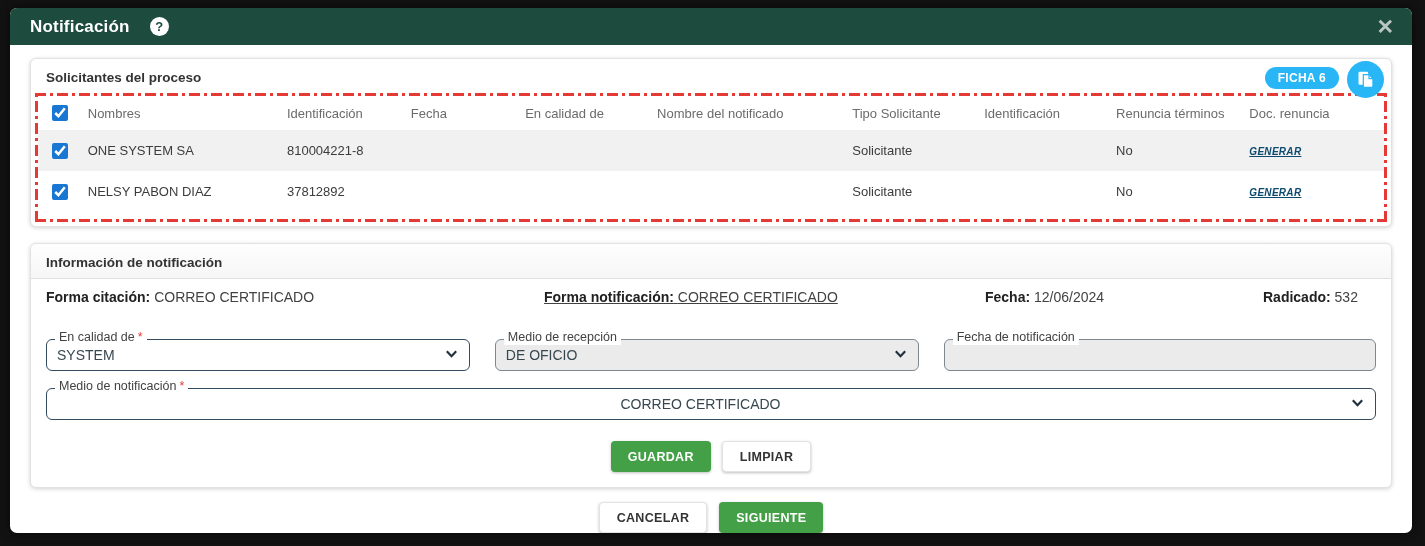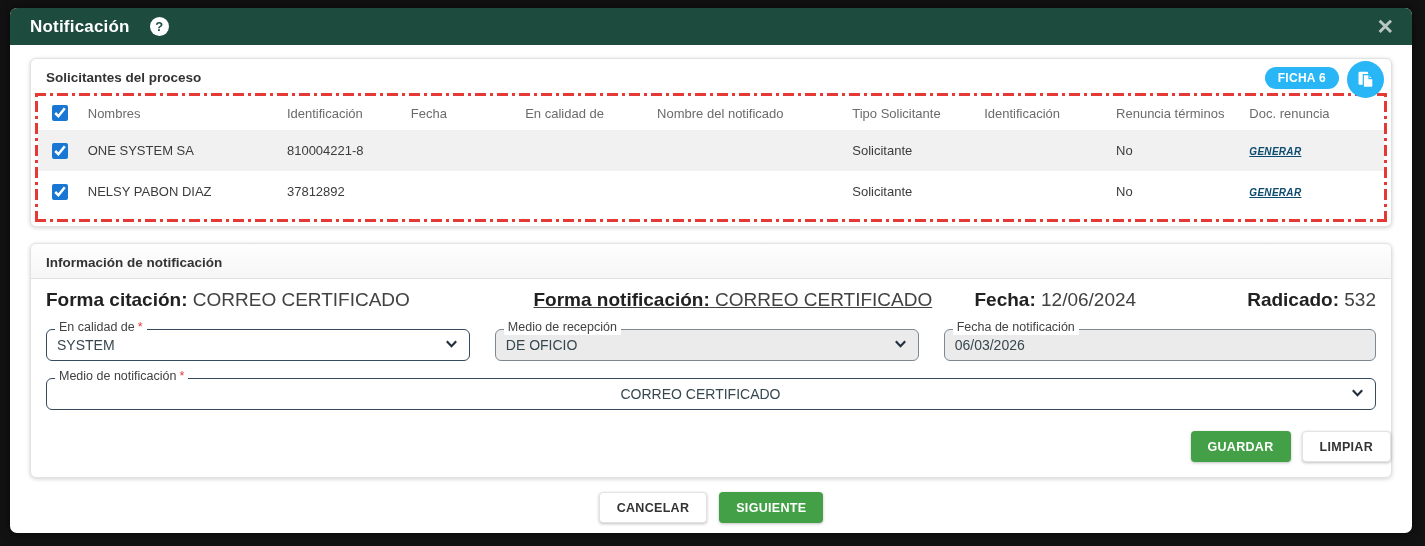--- a/index.html
+++ b/index.html
@@ -31,35 +31,35 @@
   .cb-cell { padding-left:14px !important; }
   input.cb { width:16px; height:16px; accent-color:#1976d2; cursor:pointer; vertical-align:middle; }
   .link-generar { color:#0c4a6e; font-weight:bold; font-size:10px; text-decoration:underline; letter-spacing:.3px; cursor:pointer;font-style:italic; }
 
   .chip { position:absolute; top:8px; right:52px; z-index:5; background:#29b6f6; color:#fff; font-size:12px; font-weight:bold; padding:4px 13px; border-radius:12px; letter-spacing:.3px; }
   .icon-btn { position:absolute; top:2px; right:7px; z-index:5; width:37px; height:37px; border-radius:50%; background:#29b6f6; border:none; display:flex; align-items:center; justify-content:center; cursor:pointer; }
 
   
   .card2 { margin-top:16px; }
   .card2 .card-header { border-bottom:1px solid #e0e0e0; background:linear-gradient(#fefefe,#f6f6f6); border-radius:6px 6px 0 0; }
-  .summary-row { display:flex; padding:10px 15px 4px; font-size:19px; color:#424242;gap:48px; }
+  .summary-row { display:flex; padding:10px 15px 4px; font-size:14px; color:#424242;gap:48px; }
   .summary-item { white-space:nowrap; }
   .summary-item .lbl { font-weight:bold; color:#212121; }
   .si-0{width:450px;} .si-1{width:393px;text-decoration:underline;} .si-2{width:230px;} .si-3{flex:1;}
 
   .fields-grid { display:grid; grid-template-columns:1fr 1fr 1.02fr; column-gap:25px; padding:14px 15px 0; }
-  .field { position:relative; height:32px; border:1.6px solid #344a5e; border-radius:6px; background:#fff; display:flex; align-items:center; padding:0 10px; font-size:14px; color:#37474f; margin-top:0; cursor:pointer; }
+  .field { position:relative; height:32px; border:1.6px solid #344a5e; border-radius:6px; background:#fff; display:flex; align-items:center; padding:0 10px; font-size:14px; color:#37474f; margin-top:16px; cursor:pointer; }
   .field.disabled { background:#ebebeb; border-color:#7d8790; cursor:default; }
   .field-label { position:absolute; top:-9px; left:8px; background:#fff; padding:0 4px; font-size:12.5px; color:#424242; white-space:nowrap; line-height:1.1; }
   .req { color:#e53935; margin-left:3px; }
   .field-value { flex:1; overflow:hidden; white-space:nowrap; }
   .chev { flex:none; margin-left:6px; }
   .field-full-wrap { margin:17px 15px 0;text-align:center; }
 
-  .inline-btn-row { display:flex; justify-content:flex-end; gap:11px; padding:21px 0 15px; }
+  .inline-btn-row { display:flex; justify-content:center; gap:11px; padding:21px 0 15px; }
   .btn { height:31px; padding:0 17px; border-radius:4px; font-family:"Liberation Sans",sans-serif; font-size:12.5px; font-weight:bold; letter-spacing:.3px; display:inline-flex; align-items:center; cursor:pointer; box-shadow:0 1px 3px rgba(0,0,0,.25); border:none; }
   .btn-green { background:#43a047; color:#fff; }
   .btn-white { background:#fff; color:#333; border:1px solid #e3e3e3; }
 
   .footer-row { display:flex; justify-content:center; gap:12px; margin-top:14px; }
 </style>
 </head>
 <body>
 
 <div class="modal">
@@ -169,21 +169,20 @@
         </div>
         <div class="field disabled">
           <span class="field-label"><span>Medio de recepción</span></span>
           <span class="field-value">DE OFICIO</span>
           <span class="chev"><svg width="15" height="15" viewBox="0 0 16 16">
                 <polyline points="3,5.5 8,10.8 13,5.5" fill="none" stroke="#21303e" stroke-width="2.3"></polyline>
               </svg></span>
         </div>
         <div class="field disabled">
           <span class="field-label"><span>Fecha de notificación</span></span>
-          <span class="field-value">06/03/2026</span>
         </div>
       </div>
 
       <div class="field-full-wrap">
         <div class="field">
           <span class="field-label"><span>Medio de notificación</span><span class="req">*</span></span>
           <span class="field-value">CORREO CERTIFICADO</span>
           <span class="chev"><svg width="15" height="15" viewBox="0 0 16 16">
                 <polyline points="3,5.5 8,10.8 13,5.5" fill="none" stroke="#21303e" stroke-width="2.3"></polyline>
               </svg></span>

